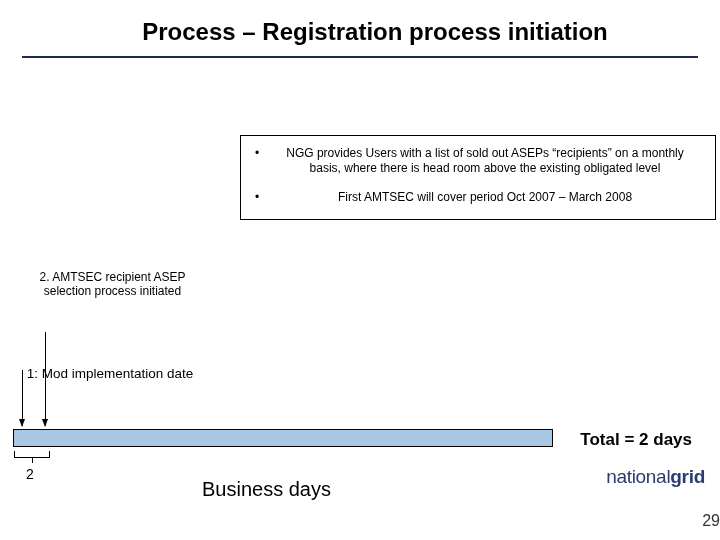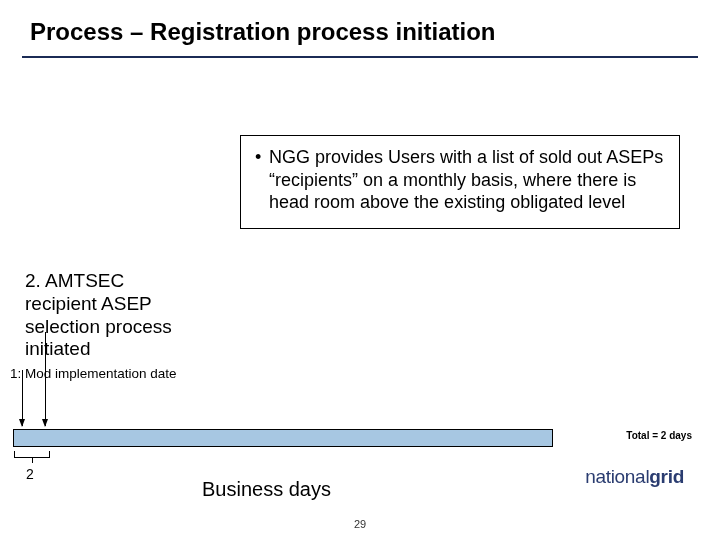--- a/index.html
+++ b/index.html
@@ -1,15 +1,15 @@
 <!DOCTYPE html>
 <html><head>
 <meta charset="utf-8">
 <style>
-  * { box-sizing: border-box; margin: 0; padding: 0; }
+  * { box-sizing: border-box; margin: 0; padding: 0; text-align: center; }
   body {
     width: 720px;
     height: 540px;
     background: #fff;
     font-family: Arial, Helvetica, sans-serif;
     color: #000;
     position: relative;
   }
   .title {
     font-size: 24px;
@@ -17,41 +17,41 @@
     padding: 18px 0 10px 30px;
   }
   .hr {
     border-top: 2px solid #1b2b55;
     margin: 0 22px 0 22px;
   }
   .content-box {
     position: absolute;
     left: 240px;
     top: 135px;
-    width: 440px;
+    width: 476px;
     border: 1px solid #000;
     padding: 10px 14px 12px 14px;
-    font-size: 18px;
+    font-size: 12px;
     line-height: 1.25;
   }
   .content-box ul { list-style: none; }
   .content-box li { position: relative; padding-left: 14px; margin-bottom: 14px; }
   .content-box li:last-child { margin-bottom: 2px; }
   .content-box li::before {
     content: "•";
     position: absolute;
     left: 0;
     top: 0;
   }
   .step2 {
     position: absolute;
     left: 25px;
     top: 270px;
     width: 175px;
-    font-size: 19px;
+    font-size: 12px;
     line-height: 1.2;
   }
   .step1 {
     position: absolute;
     left: 10px;
     top: 336px;
     width: 200px;
     font-size: 13.5px;
     line-height: 1.2;
     margin-top: 30px;
@@ -80,21 +80,21 @@
     width: 540px;
     height: 18px;
     background: #a7c7e2;
     border: 1px solid #000;
   }
   .total {
     position: absolute;
     right: 28px;
     top: 430px;
     font-weight: bold;
-    font-size: 10px;
+    font-size: 17px;
   }
   .hbrace {
     position: absolute;
     left: 14px;
     top: 451px;
     width: 36px;
     height: 8px;
   }
   .hbrace .l, .hbrace .r {
     position:absolute; top:0; width:1px; height:7px; background:#000;
@@ -113,45 +113,46 @@
     font-size: 14px;
   }
   .xaxis {
     position: absolute;
     left: 202px;
     top: 478px;
     font-size: 20px;
   }
   .logo {
     position: absolute;
-    right: 36px;
+    right: 15px;
     top: 466px;
     font-size: 19px;
     letter-spacing: -0.3px;
     color: #2a3c70;
   }
   .logo .b { font-weight: bold; }
   .pagenum {
     position: absolute;
     left: 0; right: 0;
     bottom: 10px;
-    text-align: center;
-    font-size: 11px;
+    text-align: right;
+    font-size: 16px;
     color: #333;
   }
 </style>
 </head>
 <body>
 
 <div class="title">Process – Registration process initiation</div>
 <div class="hr"></div>
 
 <div class="content-box">
   <ul>
     <li>NGG provides Users with a list of sold out ASEPs “recipients” on a monthly basis, where there is head room above the existing obligated level</li>
+    <li>First AMTSEC will cover period Oct 2007 – March 2008</li>
   </ul>
 </div>
 
 <div class="step2">2. AMTSEC recipient ASEP selection process initiated</div>
 <div class="step1">1: Mod implementation date</div>
 
 <div class="arrow a1"></div>
 <div class="arrow a2"></div>
 
 <div class="timeline"></div>

